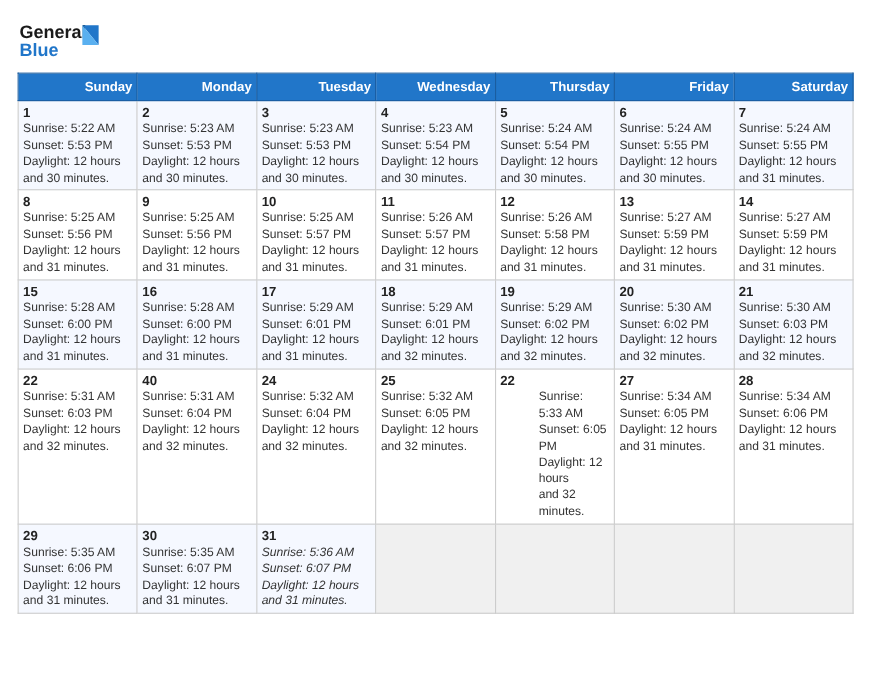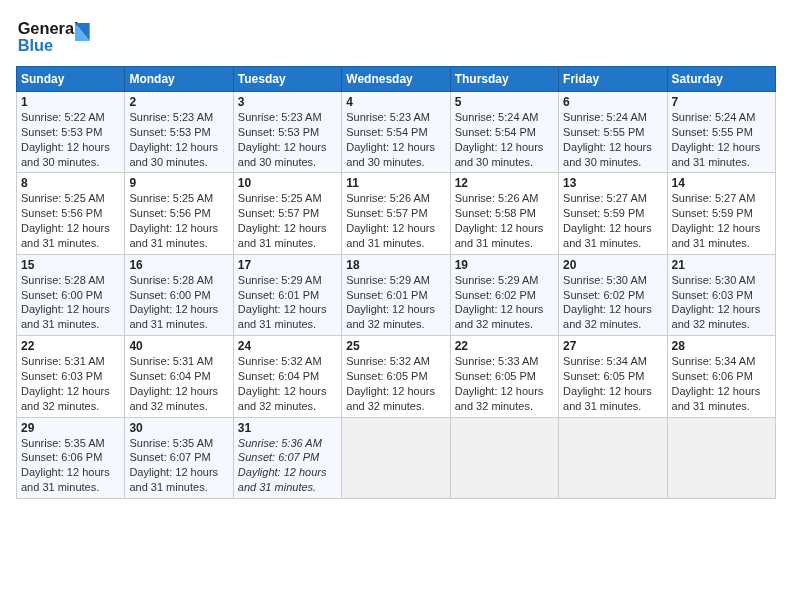--- a/index.html
+++ b/index.html
@@ -45,21 +45,21 @@
       width: 100%;
       border-collapse: collapse;
       table-layout: fixed;
     }
     .calendar thead th {
       background: #2176c9;
       color: #fff;
       font-size: 12px;
       font-weight: bold;
       padding: 5px 4px;
-      text-align: left;
+      text-align: right;
       border: 1px solid #1a5da0;
     }
     .calendar tbody td {
       vertical-align: top;
       border: 1px solid #ccc;
       padding: 3px 4px;
       font-size: 9.5px;
       color: #222;
       background: #fff;
       height: 78px;
@@ -300,21 +300,21 @@
           </td>
           <td>
             <span class="day-num">25</span>
             <div class="day-info" style="white-space: pre-line;">Sunrise: 5:32 AM
 Sunset: 6:05 PM
 Daylight: 12 hours
 and 32 minutes.</div>
           </td>
           <td>
             <span class="day-num">22</span>
-            <div class="day-info" style="white-space: pre-line;">Sunrise: 5:33 AM
+            <div class="day-info" style="white-space: pre-line; margin-left: 35px;">Sunrise: 5:33 AM
 Sunset: 6:05 PM
 Daylight: 12 hours
 and 32 minutes.</div>
           </td>
           <td>
             <span class="day-num">27</span>
             <div class="day-info" style="white-space: pre-line;">Sunrise: 5:34 AM
 Sunset: 6:05 PM
 Daylight: 12 hours
 and 31 minutes.</div>

